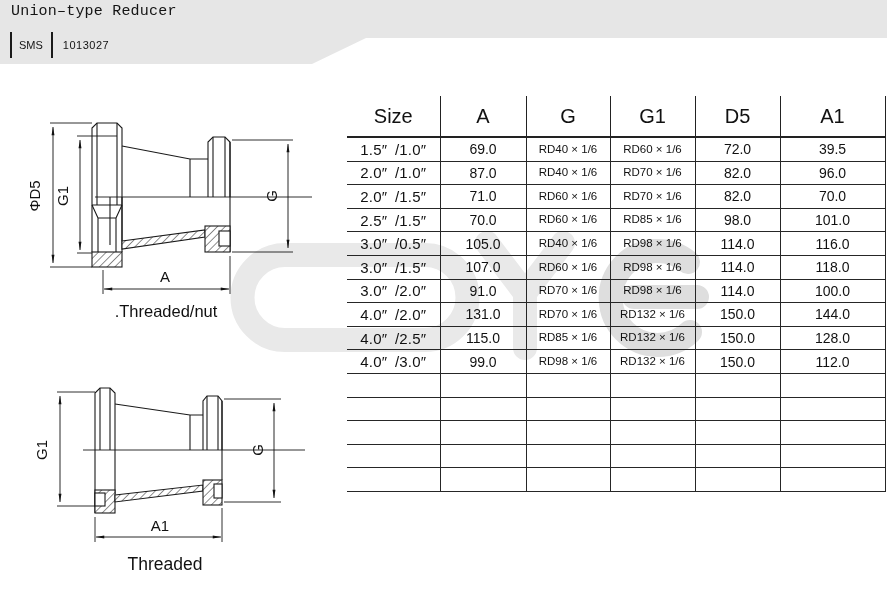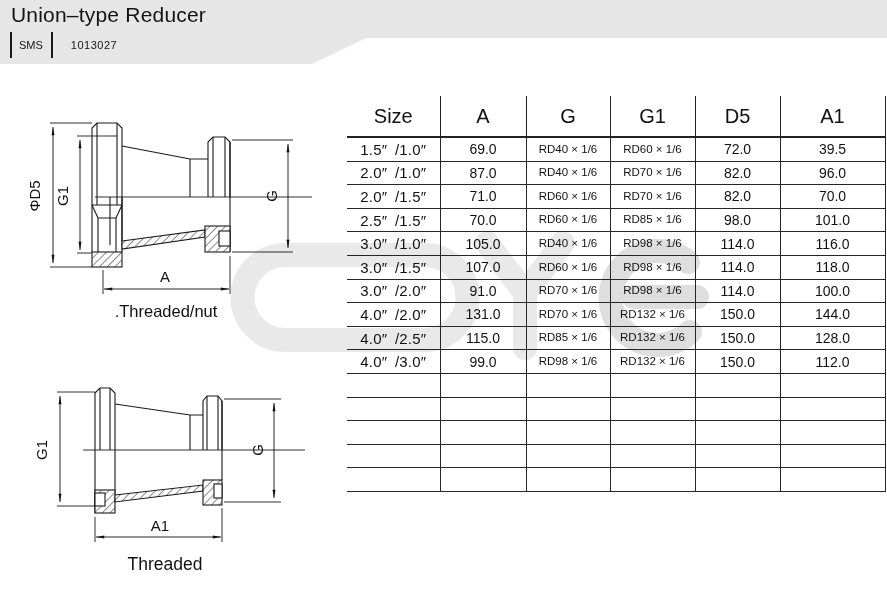--- a/index.html
+++ b/index.html
@@ -8,29 +8,29 @@
     font-family:"Liberation Sans","DejaVu Sans",sans-serif;color:#111;
     position:relative;
   }
   
   .band{
     position:absolute;left:0;top:0;width:887px;height:64px;background:#e6e6e6;
     clip-path:polygon(0 0,887px 0,887px 38px,366px 38px,312px 64px,0 64px);
     z-index:2;
   }
   .band .title{
-    position:absolute;left:11px;top:3px;font-size:21px;letter-spacing:.2px;color:#141414;
+    position:absolute;left:11px;top:3px;font-size:15px;letter-spacing:.2px;color:#141414;font-family:Liberation Mono, monospace;
   }
   .band .subtitle{
     position:absolute;left:10px;top:31px;height:28px;display:flex;align-items:center;
     font-size:11px;color:#141414;
   }
   .vbar{display:inline-block;width:2px;height:26px;background:#1a1a1a;}
   .subtitle .std{margin:0 8px 0 7px;}
-  .subtitle .code{margin-left:18px;letter-spacing:.5px;}
+  .subtitle .code{margin-left:10px;letter-spacing:.5px;}
   
   .wm{position:absolute;left:0;top:0;z-index:0;}
   
   .drawings{position:absolute;left:0;top:95px;z-index:1;}
   
   table.spec{
     position:absolute;left:347px;top:96px;width:538px;z-index:1;
     border-collapse:collapse;table-layout:fixed;background:transparent;
   }
   table.spec th{
@@ -205,21 +205,21 @@
       </tr>
       <tr>
         <td class="c0">2.5″ /1.5″</td>
         <td class="c1">70.0</td>
         <td class="c2">RD60 × 1/6</td>
         <td class="c3">RD85 × 1/6</td>
         <td class="c4">98.0</td>
         <td class="c5">101.0</td>
       </tr>
       <tr>
-        <td class="c0">3.0″ /1.0″</td>
+        <td class="c0">3.0″ /0.5″</td>
         <td class="c1">105.0</td>
         <td class="c2">RD40 × 1/6</td>
         <td class="c3">RD98 × 1/6</td>
         <td class="c4">114.0</td>
         <td class="c5">116.0</td>
       </tr>
       <tr>
         <td class="c0">3.0″ /1.5″</td>
         <td class="c1">107.0</td>
         <td class="c2">RD60 × 1/6</td>

